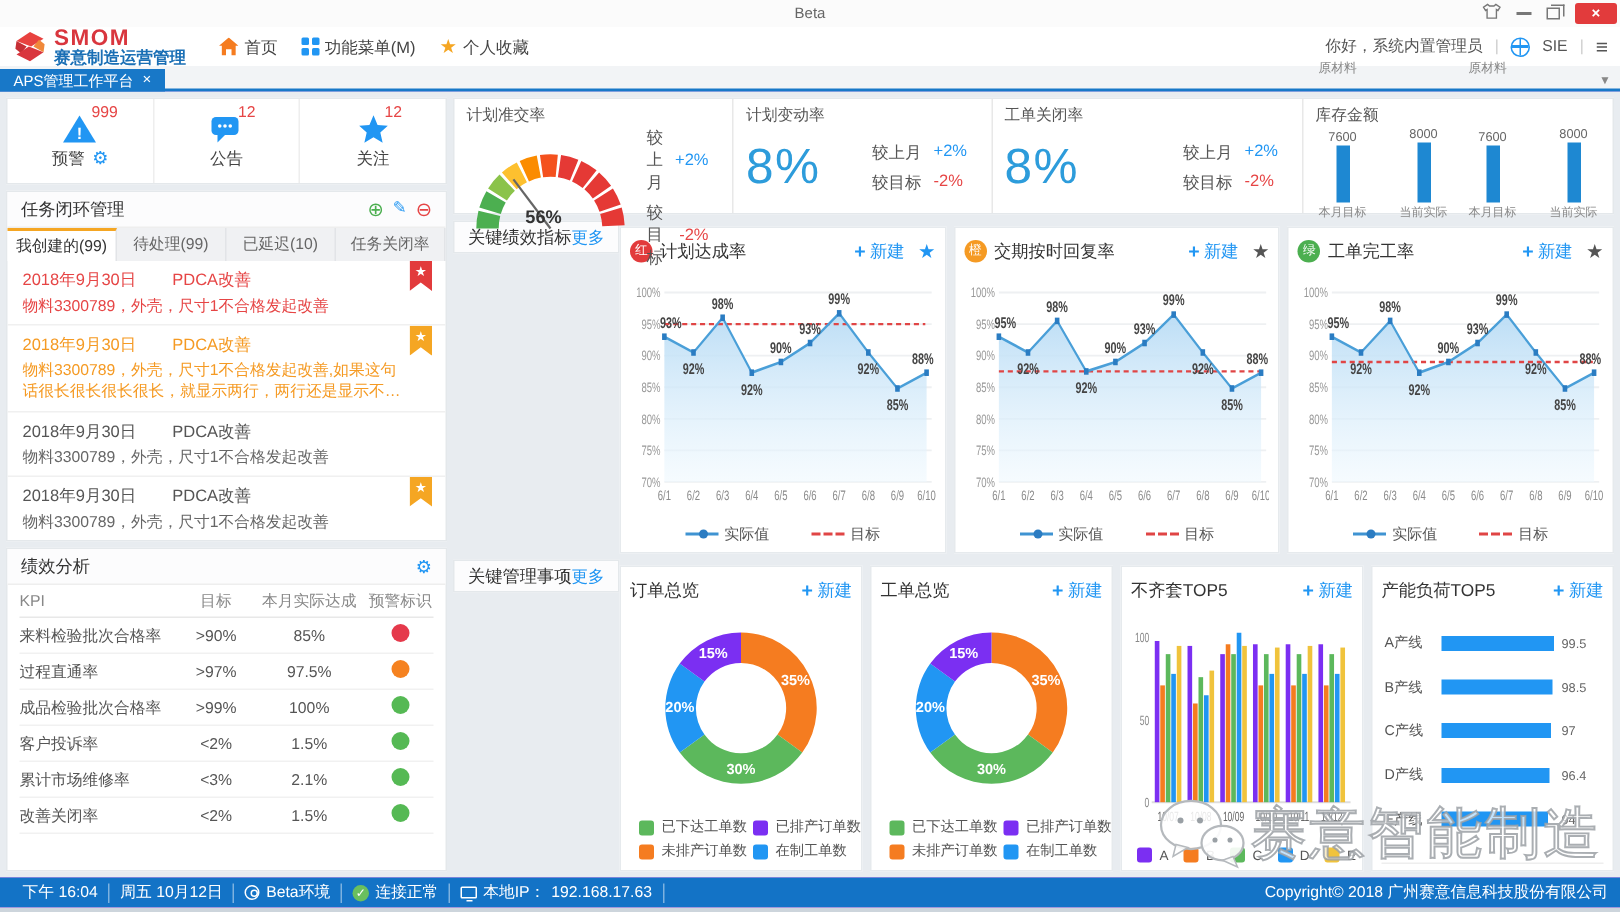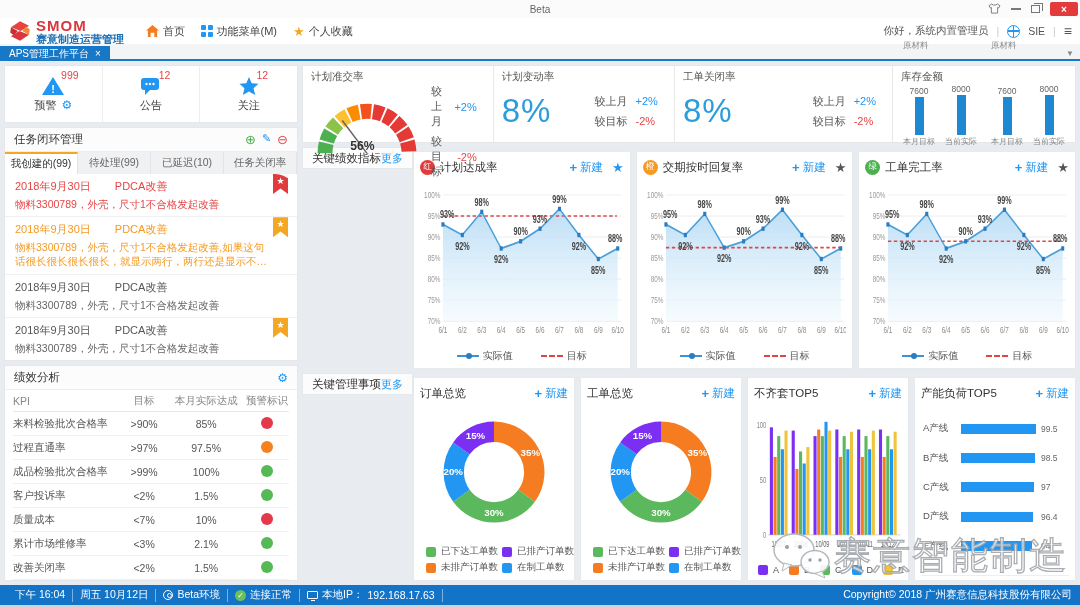--- a/index.html
+++ b/index.html
@@ -55,21 +55,21 @@
   .gear { color:#2196f3; font-size:12px; cursor:pointer; line-height:1; }
 
   .tasks { flex:0 0 234px; display:flex; flex-direction:column; min-height:0; }
   .t-icons { margin-left:auto; display:flex; gap:6px; font-size:13px; }
   .t-icons .add { color:#4caf50; cursor:pointer; }
   .t-icons .edit { color:#2196f3; cursor:pointer; font-size:11px; }
   .t-icons .rem { color:#e64545; cursor:pointer; }
   .t-tabs { display:flex; height:22px; background:#f0f1f3; flex:0 0 auto; }
   .t-tab { flex:1; display:flex; align-items:center; justify-content:center; font-size:10.5px; color:#666; border-right:1px solid #e2e4e7; cursor:pointer; }
   .t-tab.active { background:#fff; border-top:2px solid #f5a623; color:#333; }
-  .t-list { flex:1; overflow:hidden;border-radius:22px; }
+  .t-list { flex:1; overflow:hidden; }
   .task { position:relative; padding:5px 26px 5px 10px; border-bottom:1px solid #f0f0f0; cursor:pointer; }
   .task-line1 { font-size:11px; display:flex; gap:24px; }
   .task-desc { font-size:10.5px; margin-top:3px; line-height:1.35; display:-webkit-box; -webkit-line-clamp:2; -webkit-box-orient:vertical; overflow:hidden; }
   .task[data-tone="red"] { color:#e64545; }
   .task[data-tone="orange"] { color:#f59a23; }
   .task[data-tone="normal"] .task-line1 { color:#555; }
   .task[data-tone="normal"] .task-desc { color:#666; }
   .ribbon { position:absolute; top:0; right:9px; width:15px; height:20px; color:#fff; font-size:9px; text-align:center; line-height:15px; clip-path:polygon(0 0,100% 0,100% 100%,50% 72%,0 100%); }
   .ribbon[data-mark="red"] { background:#e23b3c; }
   .ribbon[data-mark="orange"] { background:#f5a623; }
@@ -91,21 +91,21 @@
   .kcell:last-child { border-right:none; }
   .k1 { flex:1.08; } .k2 { flex:1.02; } .k3 { flex:1.25; } .k4 { flex:1.0; }
   .k-title { font-size:10.5px; color:#555; flex:0 0 auto; }
   .k-body { flex:1; display:flex; align-items:center; gap:8px; }
   .bignum { font-size:33px; color:#2d9cdb; font-weight:400; letter-spacing:1px; }
   .cmps { margin-left:auto; margin-right:8px; font-size:11px; color:#555; display:flex; flex-direction:column; gap:5px; }
   .cmp { display:flex; gap:8px; align-items:center; }
   .cmp-val.up { color:#2196f3; }
   .cmp-val.down { color:#e64545; }
   .inv-wrap { flex:1; display:flex; gap:14px; align-items:flex-end; padding:0 2px 1px; }
-  .inv-group { flex:1; position:relative; display:flex; gap:10px; justify-content:flex-end; align-items:flex-end; }
+  .inv-group { flex:1; position:relative; display:flex; gap:22px; justify-content:flex-end; align-items:flex-end; }
   .inv-glabel { position:absolute; left:0; top:-44px; font-size:8.5px; color:#888; }
   .inv-col { display:flex; flex-direction:column; align-items:center; }
   .inv-val { font-size:8.5px; color:#666; margin-bottom:1px; }
   .inv-bar { width:9px; background:#1e88d2; }
   .inv-name { font-size:8px; color:#888; margin-top:1px; white-space:nowrap; }
 
   .section { display:flex; flex-direction:row; min-height:0; }
   .sec1 { flex:0 0 222px; } .sec2 { flex:1; }
   .sec-head { height:22px; background:#fcfcfd; border:1px solid #e4e8eb; display:flex; align-items:center; padding:0 9px; font-size:11.5px; color:#333; flex:0 0 auto; }
   .more { margin-left:auto; color:#2196f3; font-size:11px; cursor:pointer; }
@@ -342,26 +342,20 @@
               <span>成品检验批次合格率</span>
               <span class="c2">&gt;99%</span>
               <span class="c3">100%</span>
               <span class="c4"><span class="dot" data-status="green"></span></span>
             </div>
           <div class="prow">
               <span>客户投诉率</span>
               <span class="c2">&lt;2%</span>
               <span class="c3">1.5%</span>
               <span class="c4"><span class="dot" data-status="green"></span></span>
-            </div>
-          <div class="prow">
-              <span>质量成本</span>
-              <span class="c2">&lt;7%</span>
-              <span class="c3">10%</span>
-              <span class="c4"><span class="dot" data-status="red"></span></span>
             </div>
           <div class="prow">
               <span>累计市场维修率</span>
               <span class="c2">&lt;3%</span>
               <span class="c3">2.1%</span>
               <span class="c4"><span class="dot" data-status="green"></span></span>
             </div>
           <div class="prow">
               <span>改善关闭率</span>
               <span class="c2">&lt;2%</span>

